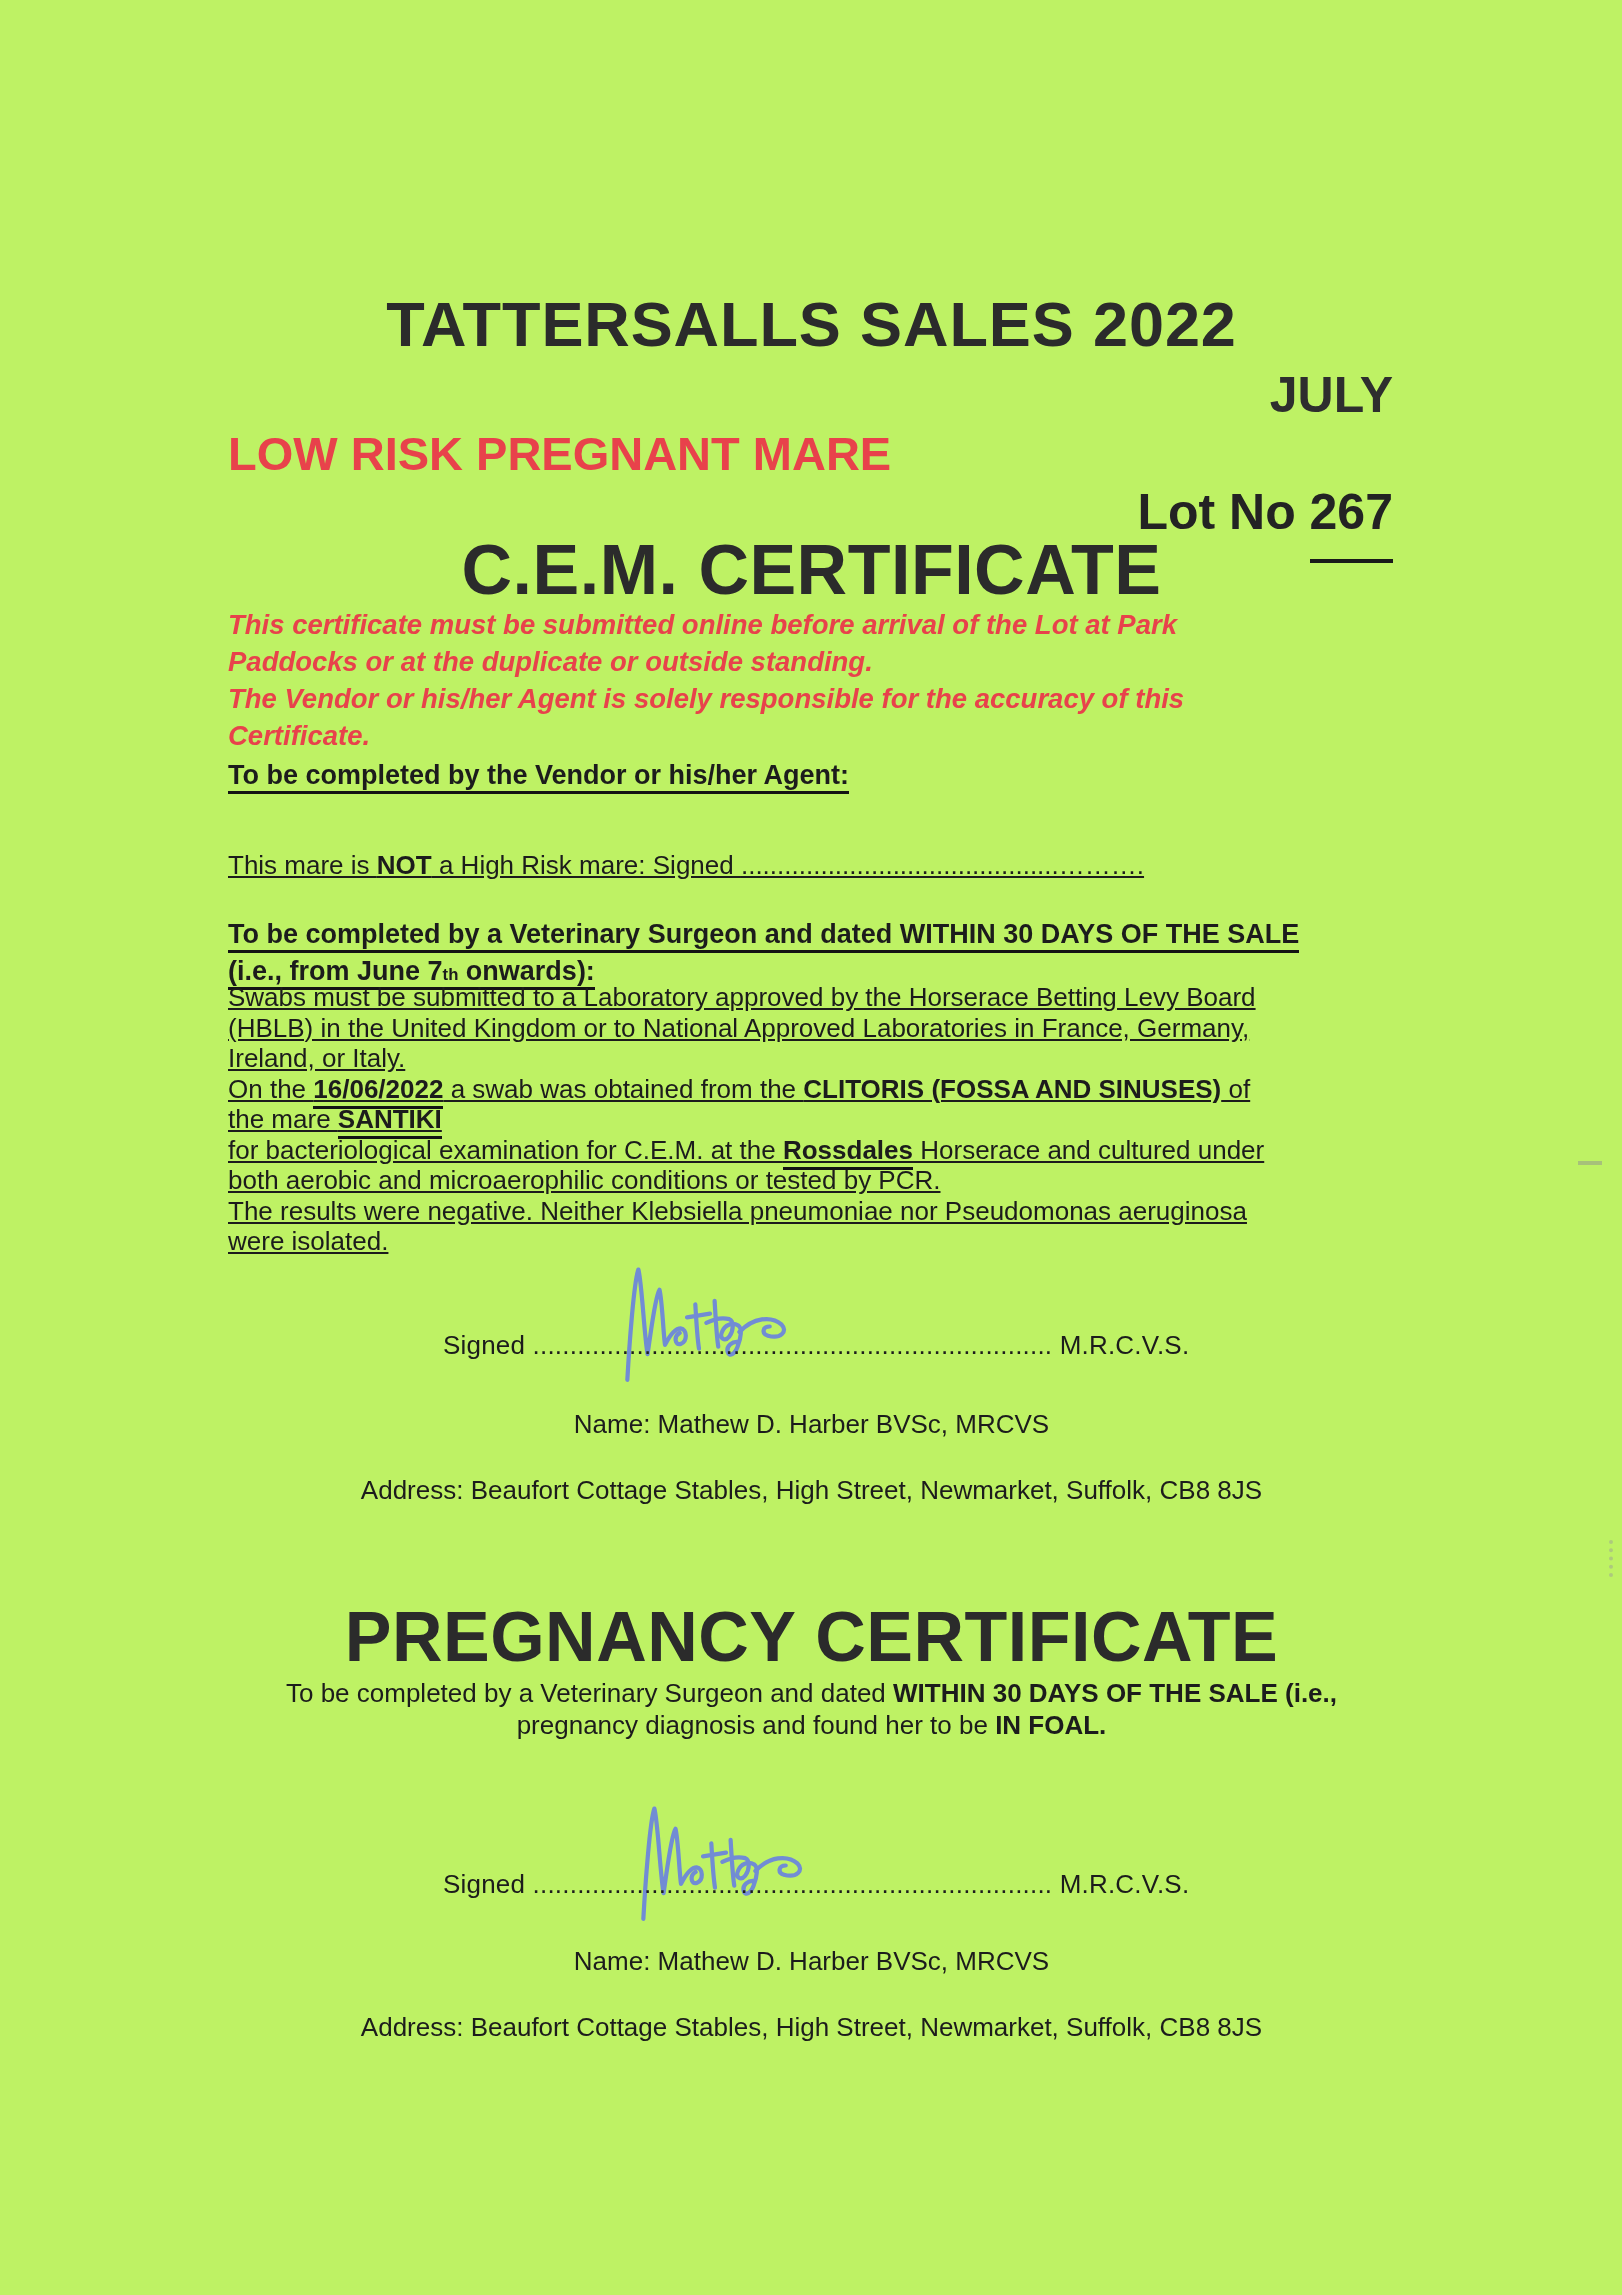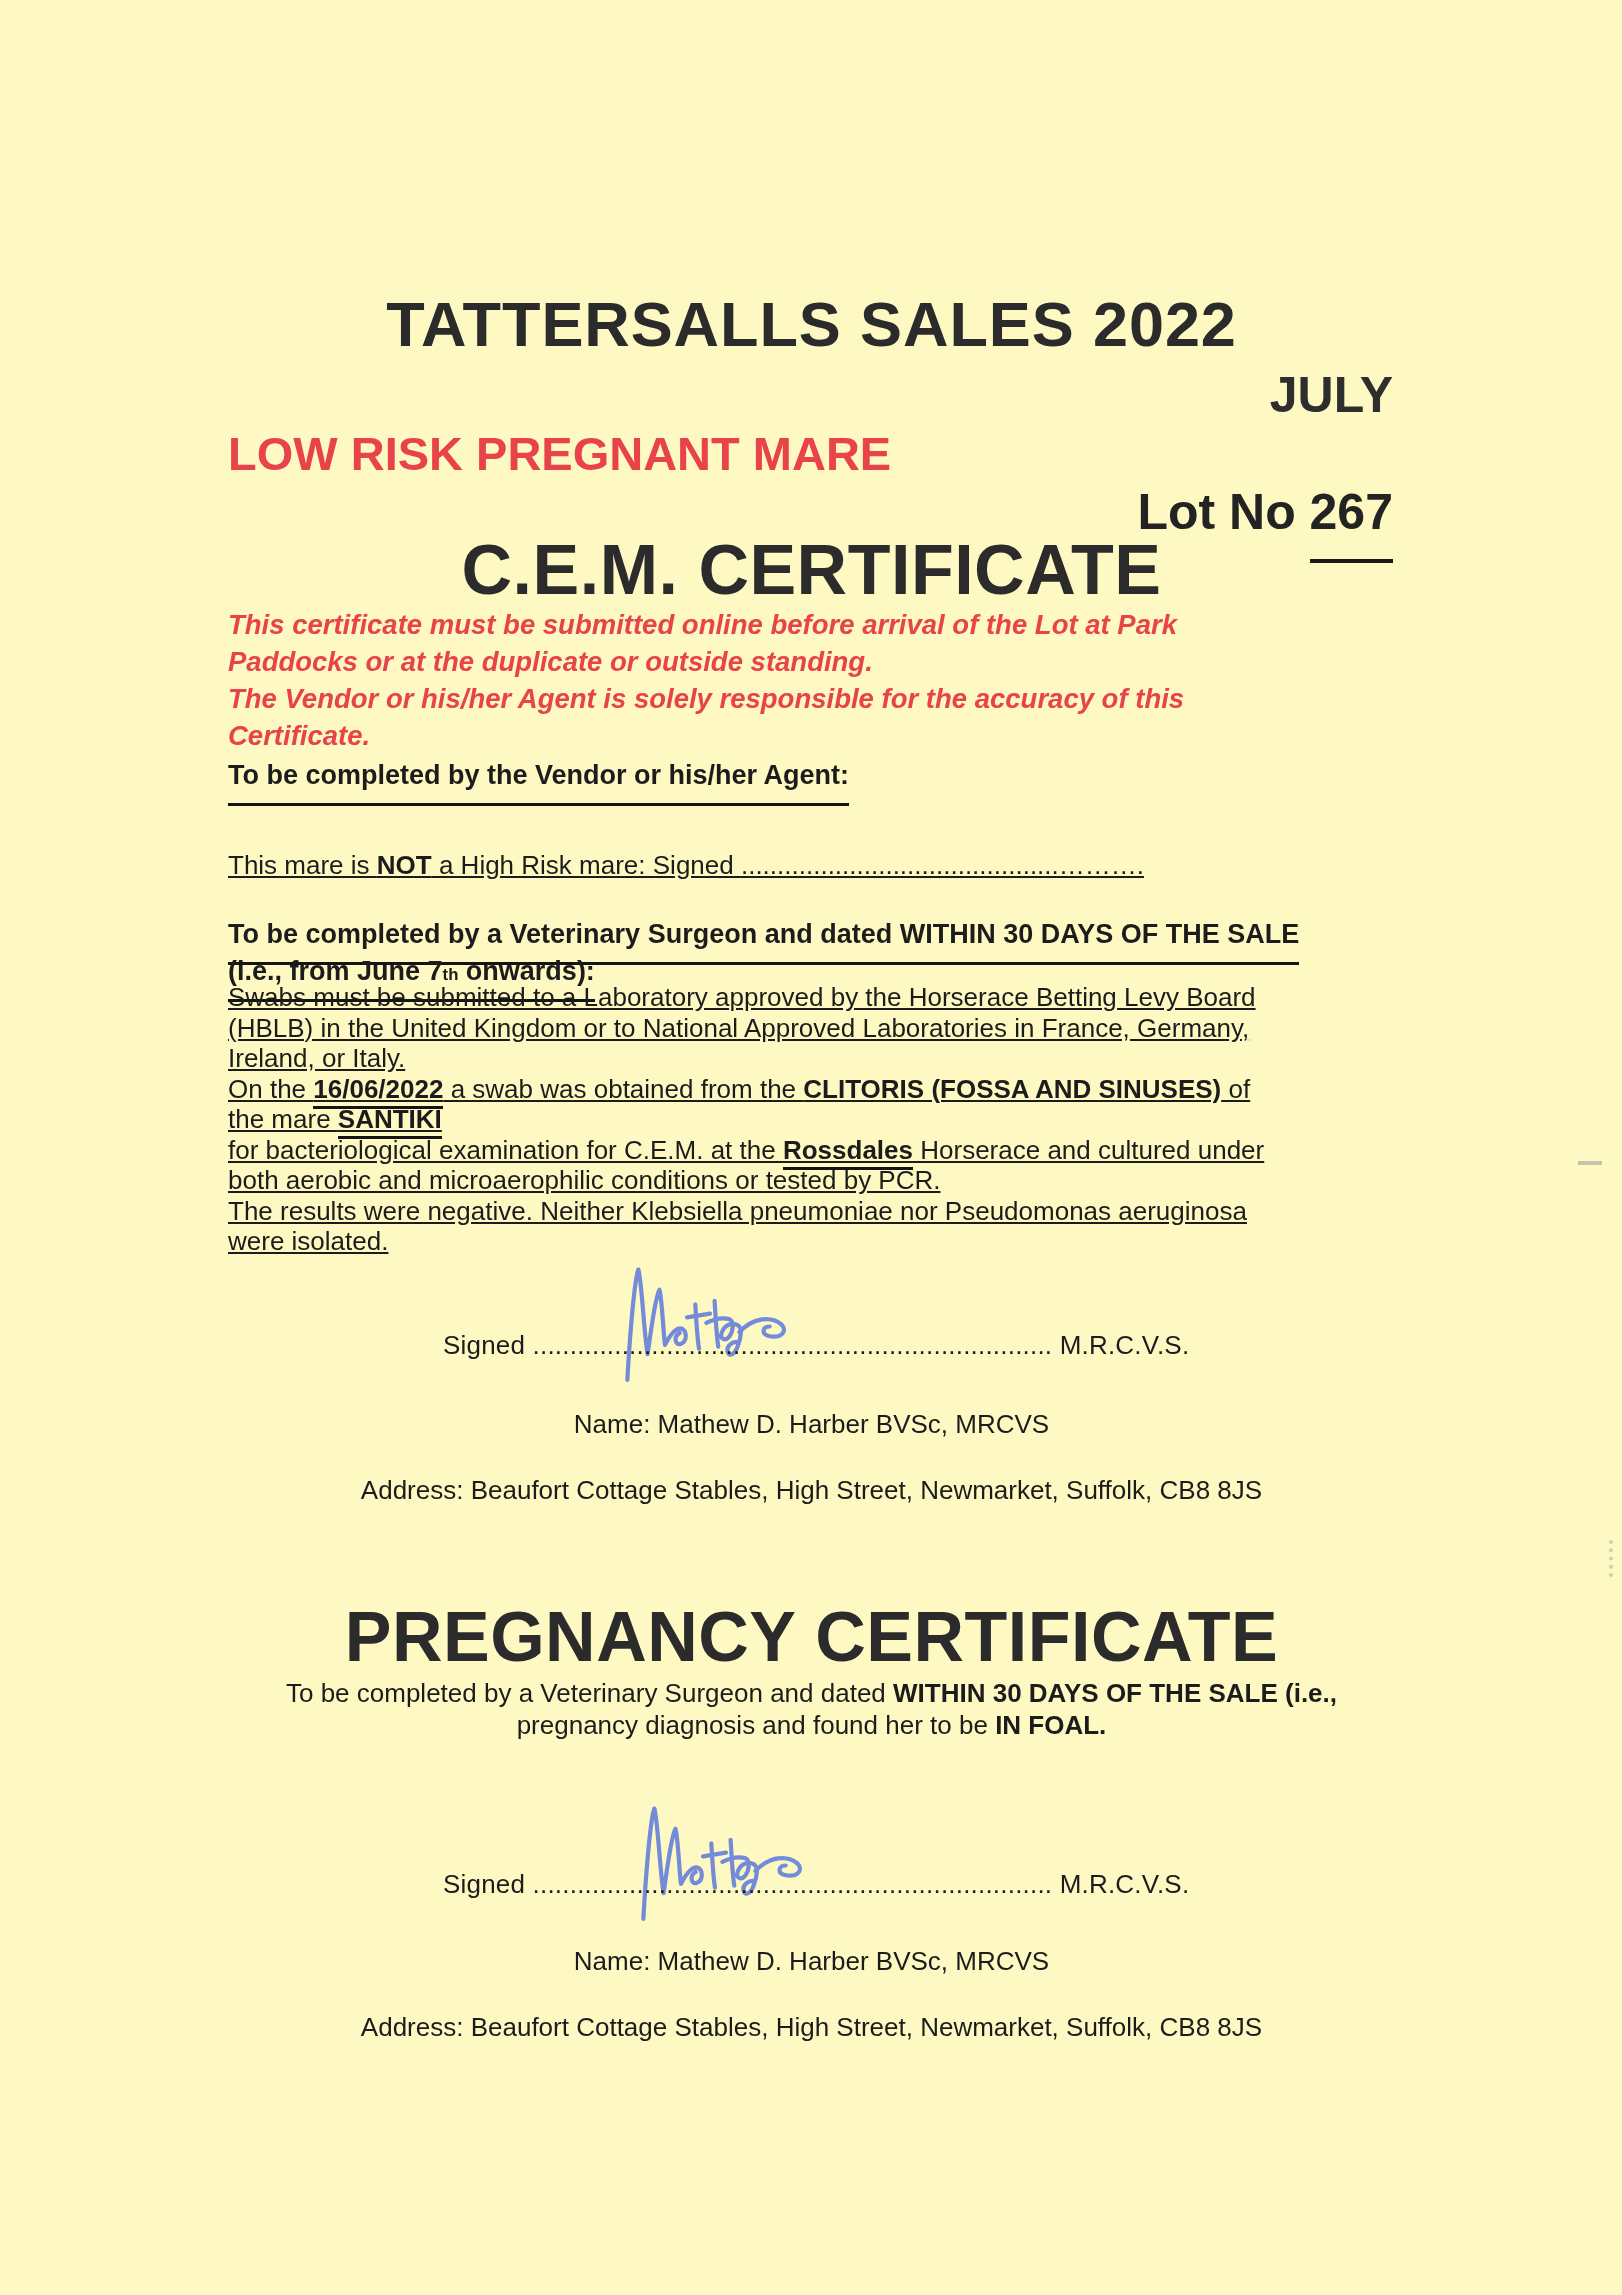--- a/index.html
+++ b/index.html
@@ -1,36 +1,36 @@
 <!DOCTYPE html>
 <html style="font-size:7.3px"><head>
 <meta charset="utf-8">
 <style>
   html,body{margin:0;padding:0;background:#ffffff;}
   .page{
-    position:relative;width:1623px;height:2295px;background:#fef9c3;overflow:hidden;
+    position:relative;width:1623px;height:2295px;background:#bef264;overflow:hidden;
     font-family:"Liberation Sans", sans-serif;color:#1c1c1c;
   }
   .abs{position:absolute;}
   .ctr{left:0;right:0;text-align:center;}
   .nw{white-space:nowrap;}
   .b{font-weight:bold;}
   .red{color:#e8424b;}
   .sub{font-size:0.62em;}
   
   .doc-title{font-weight:bold;font-size:63px;letter-spacing:0.9px;color:#2b2b2b;}
   .month{font-weight:bold;font-size:50px;color:#2e2e2e;}
   .risk{font-weight:bold;font-size:47px;}
   .lot{font-weight:bold;font-size:50px;color:#232323;}
   .lot-num{border-bottom:4.6px solid #1a1a1a;padding-bottom:19px;}
   .cert-h{font-weight:bold;font-size:70px;letter-spacing:0.5px;color:#2b2b2b;}
   
   .notice{font-weight:bold;font-size:27.5px;line-height:37px;font-style:italic;}
   .heading-u{font-weight:bold;font-size:27px;line-height:37px;}
-  .hu{border-bottom:3.7px solid #141414;padding-bottom:13px;}
+  .hu{border-bottom:3.7px solid #141414;padding-bottom:1px;}
   .body-txt{font-size:26px;line-height:30.5px;text-decoration:underline;}
   .bu{font-weight:bold;border-bottom:3.2px solid #141414;padding-bottom:2px;}
   .signed-row{font-size:26px;letter-spacing:0.2px;}
   .center-line{font-size:26px;}
   .preg-para{font-size:26px;line-height:32px;}
   .sig-svg{position:absolute;}
   
   .art-dash{background:#8f8f8f;opacity:.5;}
   .art-dots{border-right:4.1px dotted #9a9a9a;opacity:.45;}
 </style>

